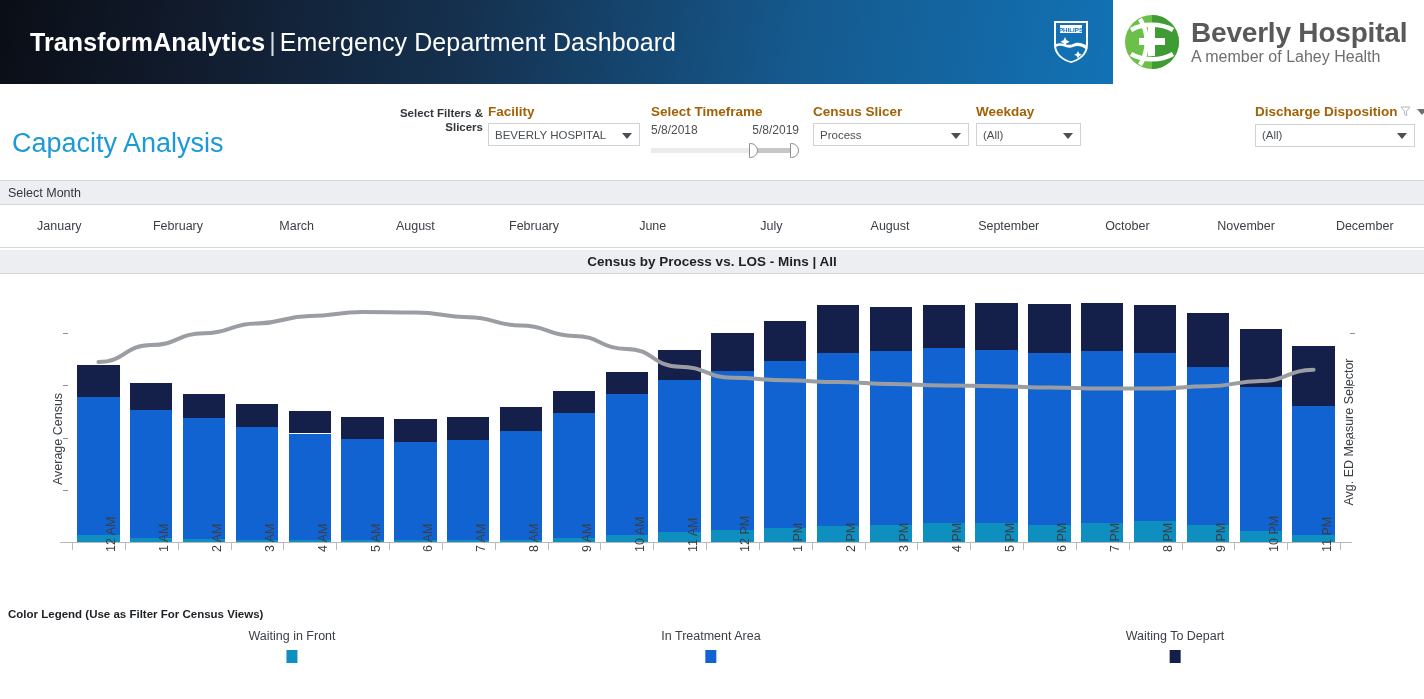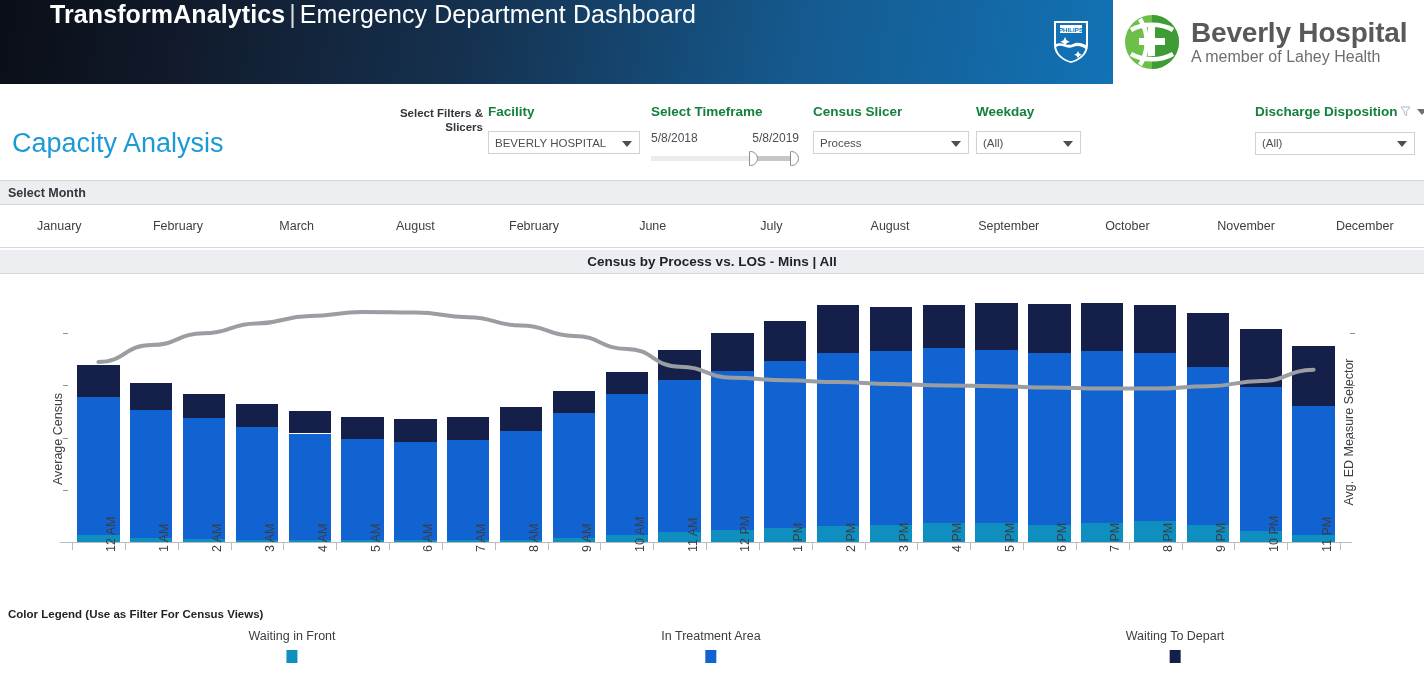--- a/index.html
+++ b/index.html
@@ -16,22 +16,22 @@
     position: relative;
     height: 84px;
     width: 1424px;
     display: flex;
     align-items: stretch;
   }
   .header-band {
     flex: 0 0 1113px;
     background: linear-gradient(100deg, #0a0e16 0%, #111a2b 16%, #15314f 42%, #155a8f 72%, #1272b5 100%);
     display: flex;
+    align-items: center;
     position: relative;
-    padding-left: 20px;
   }
   .header-title {
     padding-left: 30px;
     font-size: 25px;
     color: #ffffff;
     letter-spacing: .1px;
     white-space: nowrap;
   }
   .header-title b { font-weight: bold; }
   .header-title .sep { font-weight: 300; color: #d8dde3; padding: 0 4px; }
@@ -75,22 +75,22 @@
     left: 383px; top: 22px;
     width: 100px;
     text-align: right;
     font-size: 11.5px;
     font-weight: bold;
     color: #32373c;
     line-height: 1.25;
   }
   .fgroup { position: absolute; top: 20px; }
   .flabel {
-    font-size: 13.5px; font-weight: bold; color: #15803d;
-    white-space: nowrap; margin-bottom: 12px;
+    font-size: 13.5px; font-weight: bold; color: #a16207;
+    white-space: nowrap; margin-bottom: 4px;
   }
   .fselect {
     height: 23px;
     border: 1px solid #cfd3d7;
     background: #fff;
     display: flex; align-items: center;
     padding: 0 6px;
     font-size: 11.5px;
     color: #4a4f54;
     position: relative;
@@ -134,21 +134,21 @@
   .tf-handle.left  { left: 98px;  border-radius: 0 9px 9px 0; border-left-width: 1.5px; }
   .tf-handle.right { left: 139px; border-radius: 0 9px 9px 0; }
 
   
   .month-header {
     height: 24px;
     background: #eceef1;
     border-top: 1px solid #d3d6da;
     display: flex; align-items: center;
     padding-left: 8px;
-    font-size: 12.5px; font-weight: bold; color: #32373c;
+    font-size: 12.5px; font-weight: normal; color: #32373c;
   }
   .month-row {
     height: 44px;
     border-top: 1px solid #d3d6da;
     border-bottom: 1px solid #d3d6da;
     display: flex; align-items: center;
   }
   .month-cell {
     flex: 1 1 0;
     text-align: center;

